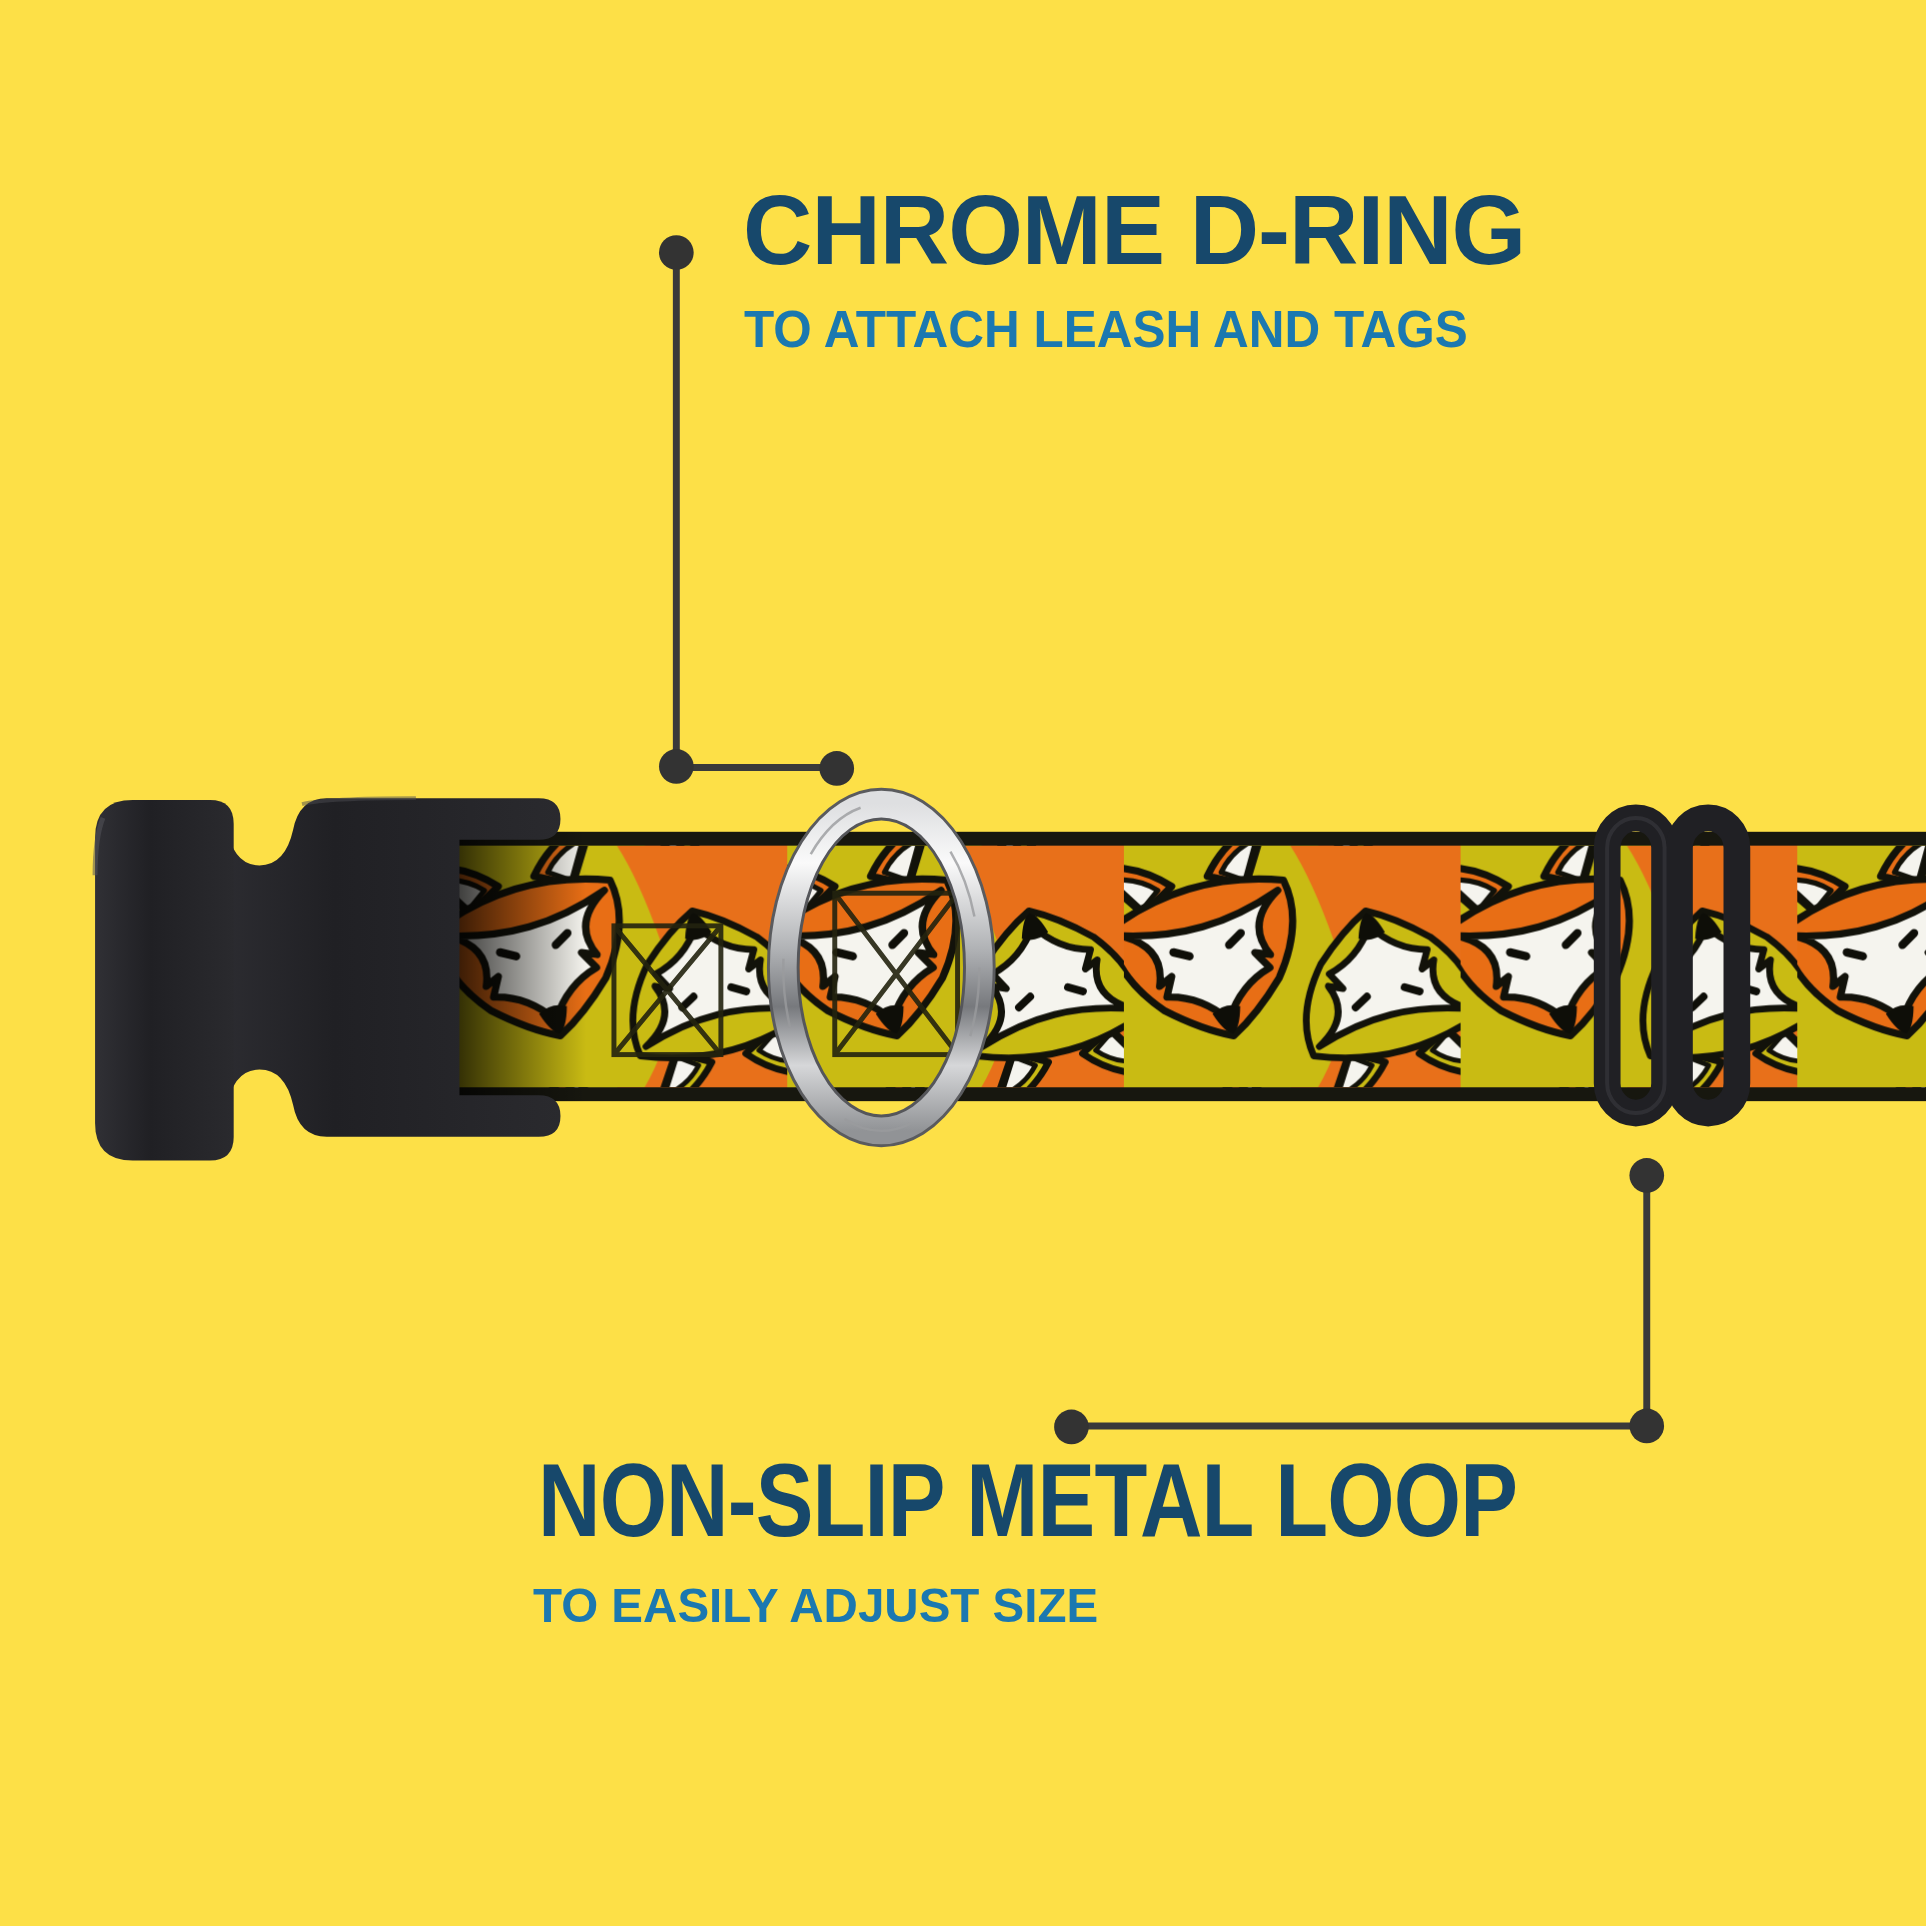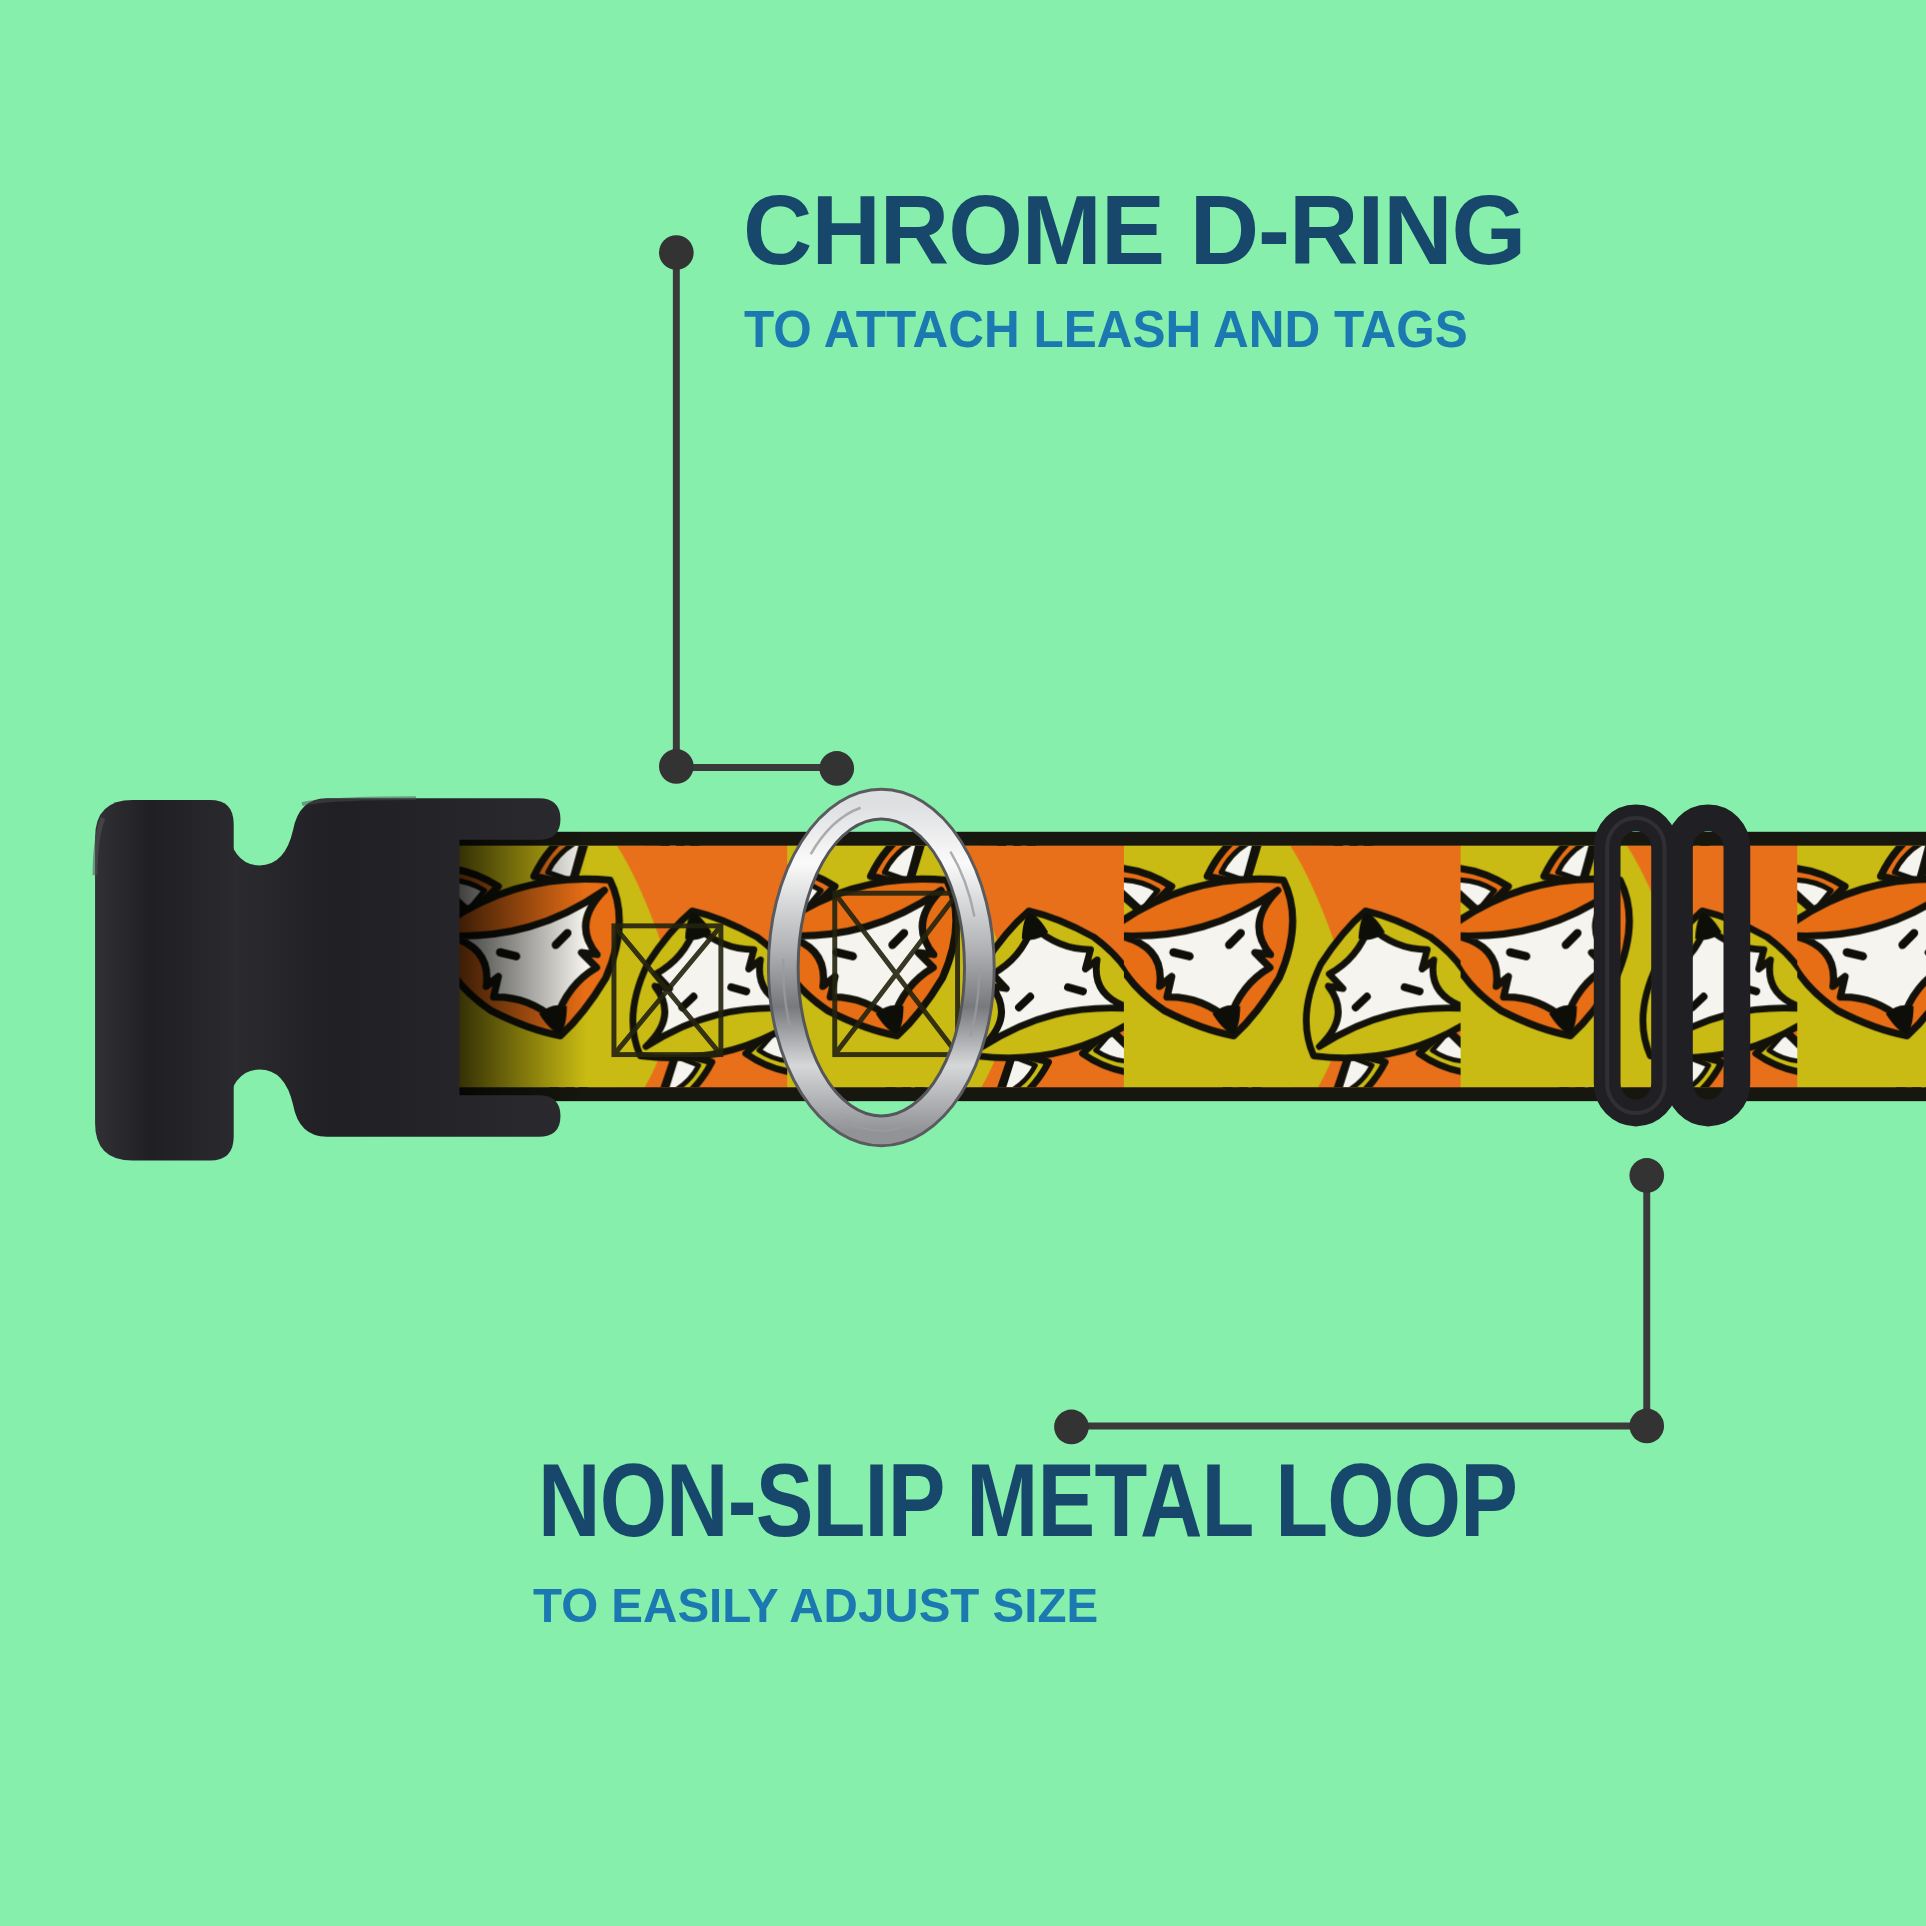--- a/index.html
+++ b/index.html
@@ -1,19 +1,19 @@
 <!DOCTYPE html>
 <html><head>
 <meta charset="utf-8">
 <style>
   html,body{margin:0;padding:0;background:#ffffff;}
   .stage{
     position:relative;
     width:1927px;height:1927px;
-    background:#86efac;
+    background:#fde047;
     overflow:hidden;
     font-family:"Liberation Sans", sans-serif;
   }
   .stage svg.art{position:absolute;left:0;top:0;}
   .callout-text{position:absolute;white-space:nowrap;transform-origin:left top;}
   .co-title{
     font-weight:700;line-height:1;color:#17486B;letter-spacing:-1px;
   }
   .co-sub{
     font-weight:700;line-height:1;color:#1B78B0;letter-spacing:0;

